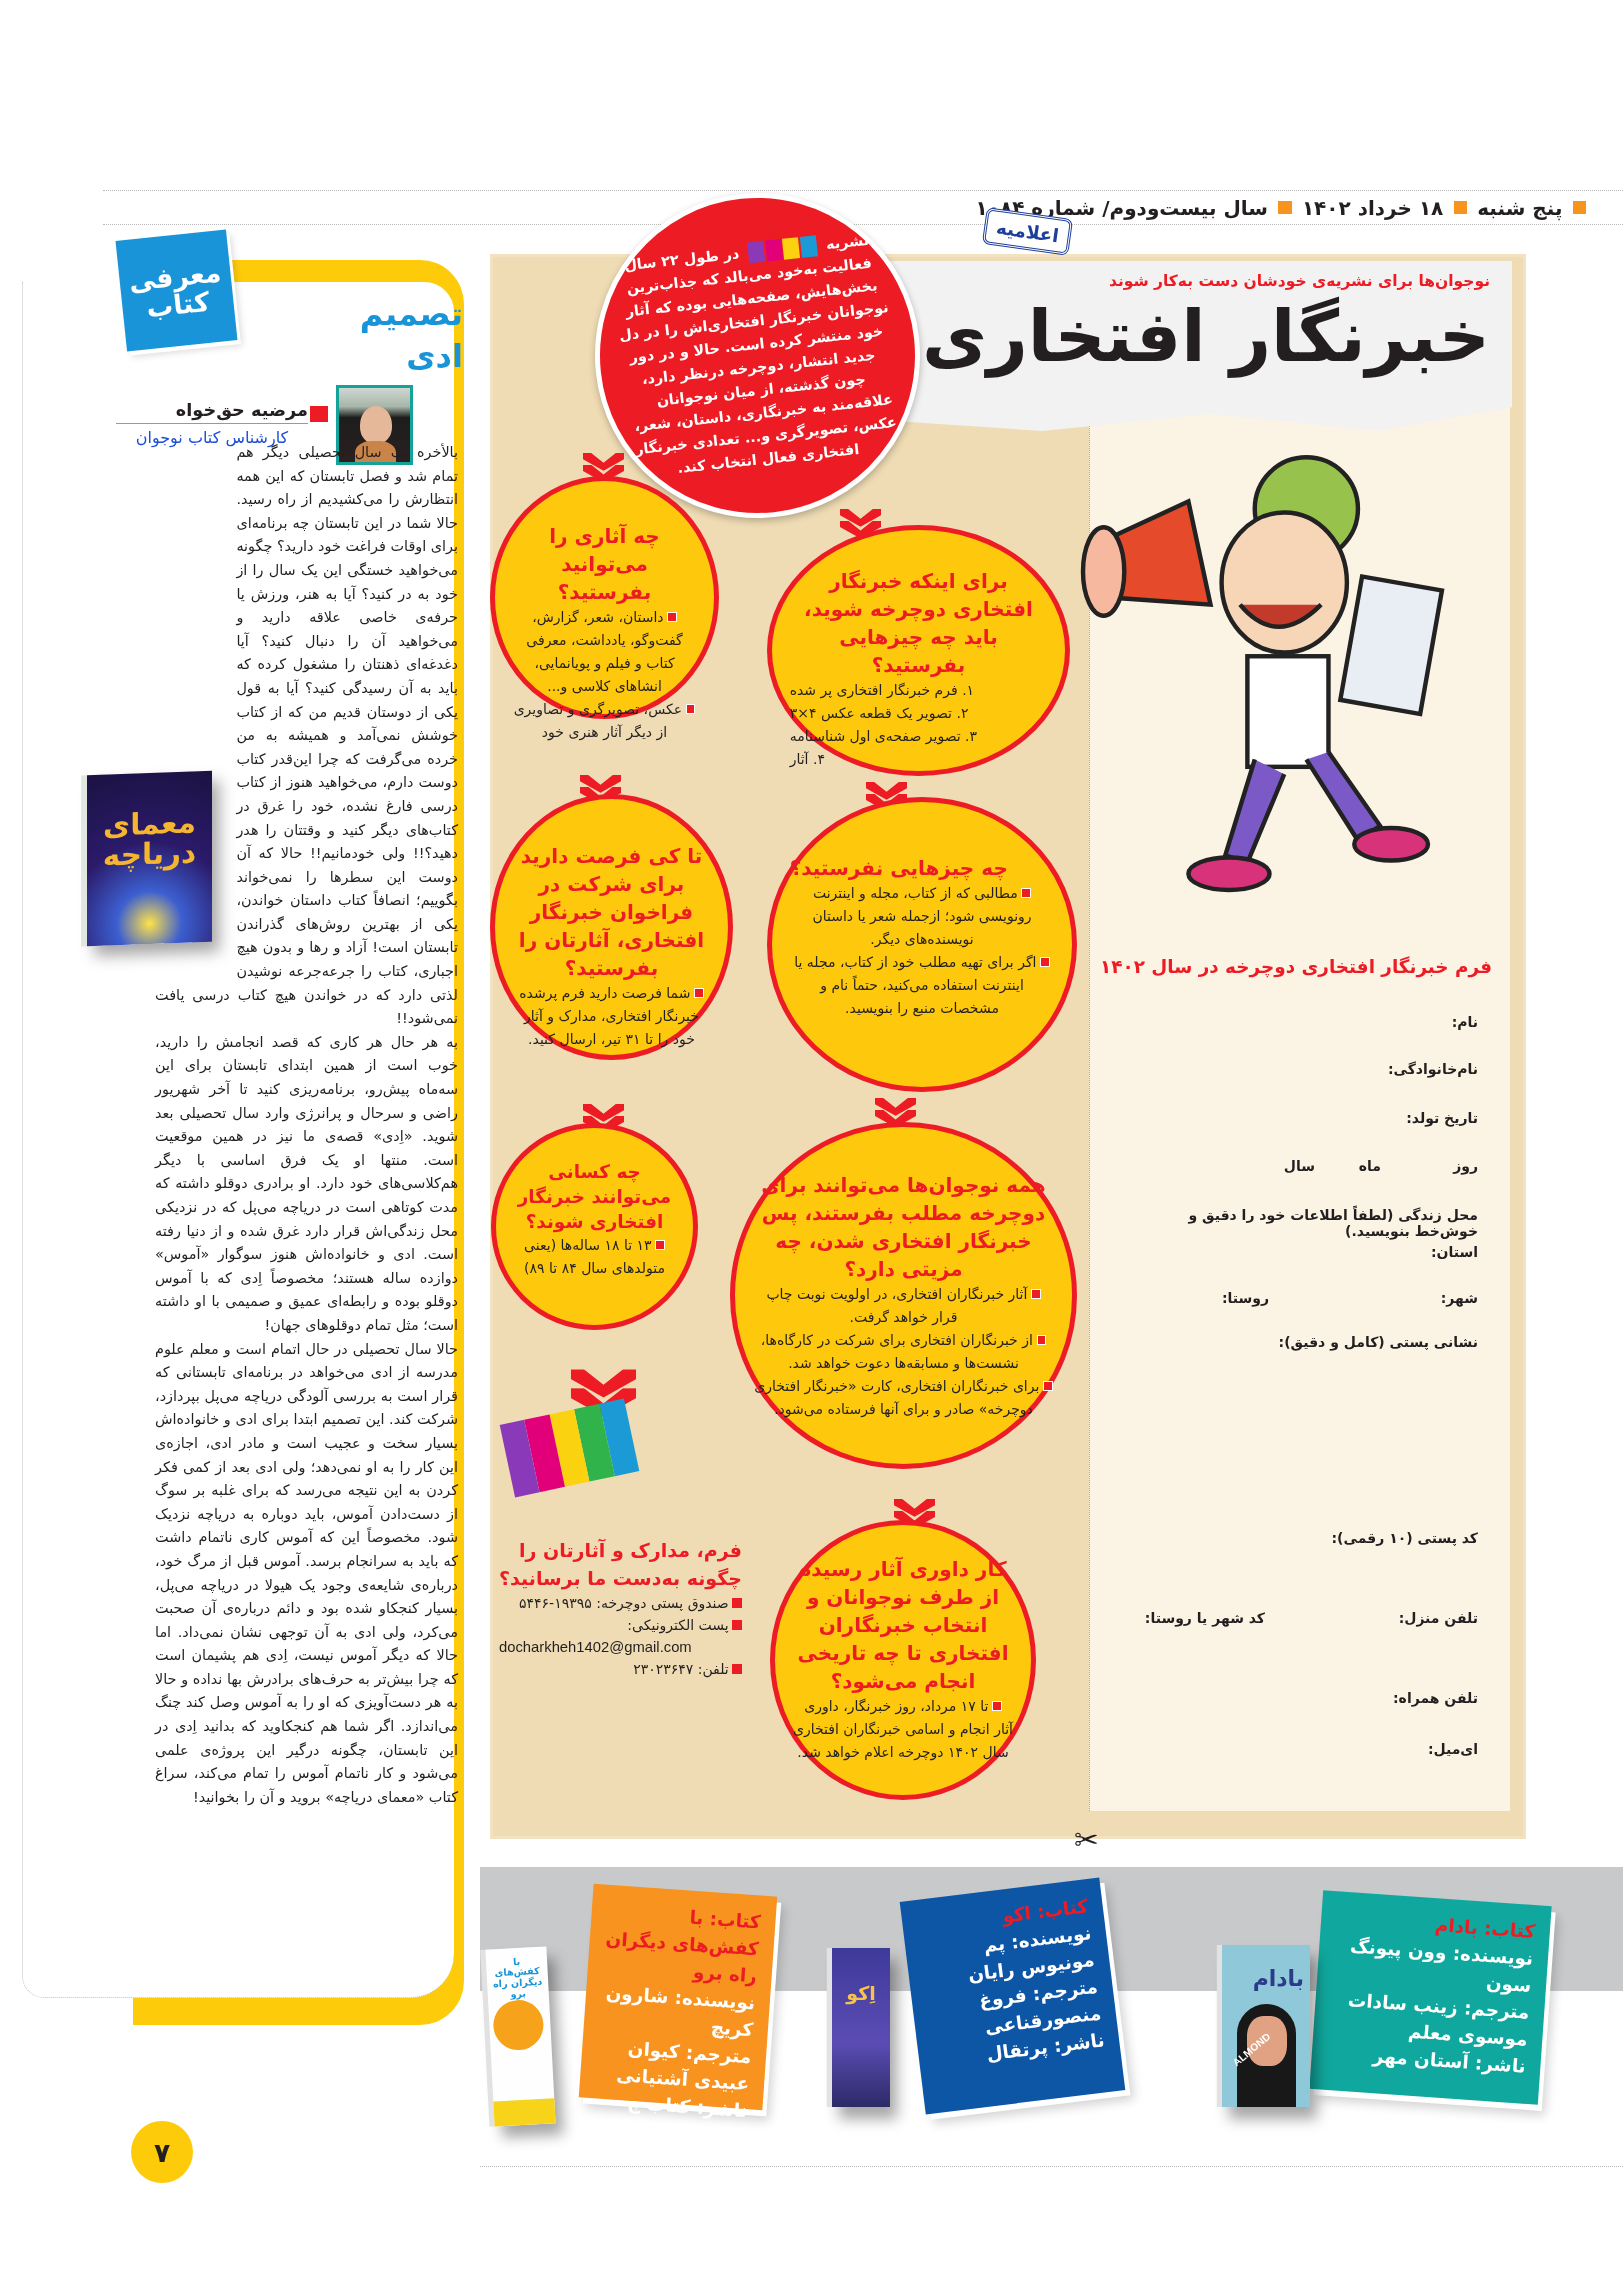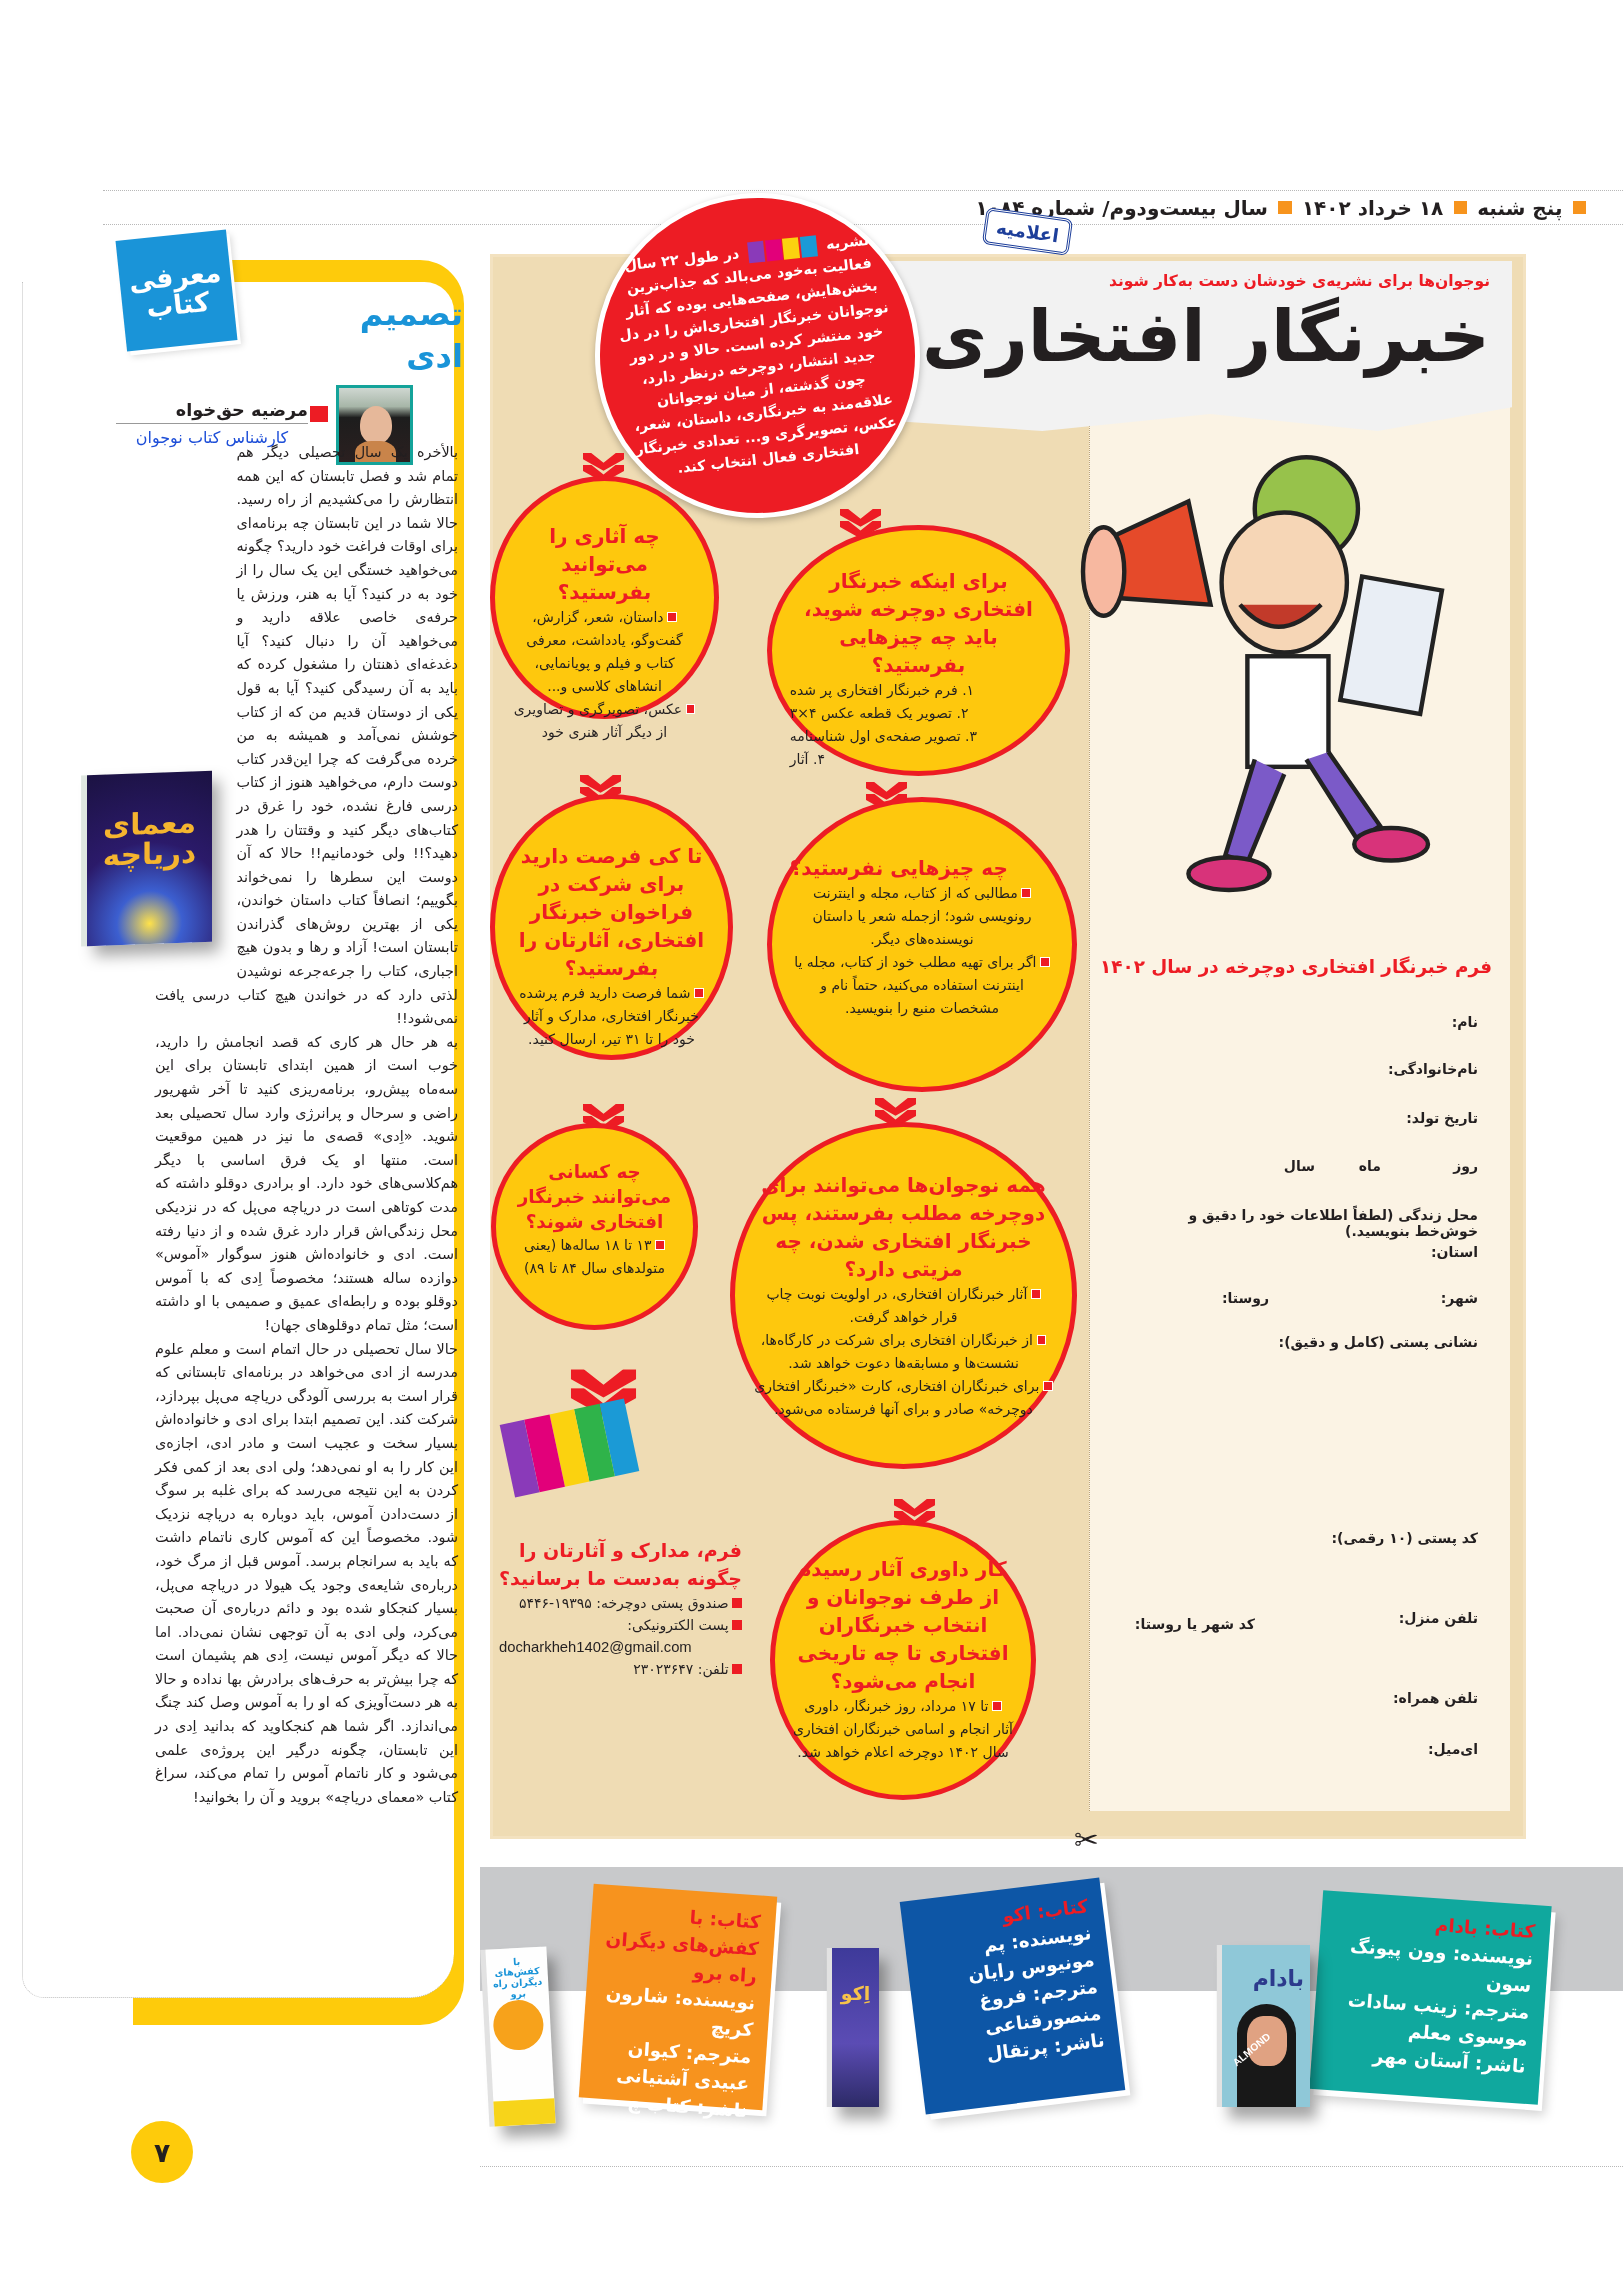--- a/index.html
+++ b/index.html
@@ -236,21 +236,21 @@
 <div class="form-label" style="right:145px;top:1158px;">روز</div>
 <div class="form-label" style="right:242px;top:1158px;">ماه</div>
 <div class="form-label" style="right:308px;top:1158px;">سال</div>
 <div class="form-label" style="right:145px;top:1207px;width:303px;line-height:16px;">محل زندگی (لطفاً اطلاعات خود را دقیق و خوش‌خط بنویسید.)</div>
 <div class="form-label" style="right:145px;top:1244px;">استان:</div>
 <div class="form-label" style="right:145px;top:1290px;">شهر:</div>
 <div class="form-label" style="right:354px;top:1290px;">روستا:</div>
 <div class="form-label" style="right:145px;top:1334px;">نشانی پستی (کامل و دقیق):</div>
 <div class="form-label" style="right:145px;top:1530px;">کد پستی (۱۰ رقمی):</div>
 <div class="form-label" style="right:145px;top:1610px;">تلفن منزل:</div>
-<div class="form-label" style="right:368px;top:1610px;margin-top:6px;">کد شهر یا روستا:</div>
+<div class="form-label" style="right:358px;top:1610px;">کد شهر یا روستا:</div>
 <div class="form-label" style="right:145px;top:1690px;">تلفن همراه:</div>
 <div class="form-label" style="right:145px;top:1741px;">ای‌میل:</div>
 
 <div class="scissors">✂</div>
 
 <div class="strip"></div>
 <div class="strip-line"></div>
 
 <div class="card" style="left:1316px;top:1898px;width:229px;height:199px;background:#10a89e;transform:rotate(4deg);">
   <div class="k">کتاب: بادام</div>
@@ -264,21 +264,21 @@
   <div style="position:absolute;left:25px;top:71px;width:40px;height:50px;background:#e0a282;border-radius:40%;"></div>
   <div style="position:absolute;left:7.4px;bottom:52px;color:#fff;font-size:10.3px;font-family:'Liberation Sans',sans-serif;font-weight:bold;transform:rotate(-40deg);">ALMOND</div>
 </div>
 
 <div class="card" style="left:912px;top:1889px;width:201px;height:214px;background:#0d56a6;transform:rotate(-7deg);">
   <div class="k">کتاب: اکو</div>
   <div>نویسنده: پم مونیوس رایان</div>
   <div>مترجم: فروغ منصورقناعی</div>
   <div>ناشر: پرتقال</div>
 </div>
-<div class="book" style="left:832px;top:1948px;width:47px;height:159px;background:linear-gradient(180deg,#3e3a9a,#5b4cb4 60%,#2c2a66);">
+<div class="book" style="left:832px;top:1948px;width:58px;height:159px;background:linear-gradient(180deg,#3e3a9a,#5b4cb4 60%,#2c2a66);">
   <div style="position:absolute;left:0;right:0;top:34px;text-align:center;color:#f7c34a;font-weight:bold;font-size:19px;">اِکو</div>
 </div>
 
 <div class="card" style="left:586px;top:1890px;width:184px;height:214px;background:#f7931e;transform:rotate(4deg);">
   <div class="k">کتاب: با کفش‌های دیگران راه برو</div>
   <div>نویسنده: شارون کریچ</div>
   <div>مترجم: کیوان عبیدی آشتیانی</div>
   <div>ناشر: کتاب چ</div>
 </div>
 <div class="book" style="left:490px;top:1948px;width:61px;height:177px;background:#fefefe;transform:rotate(-3deg);">

